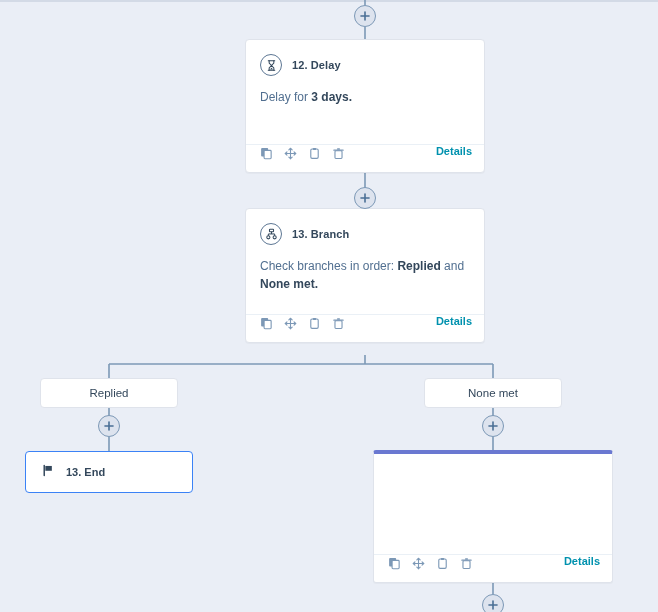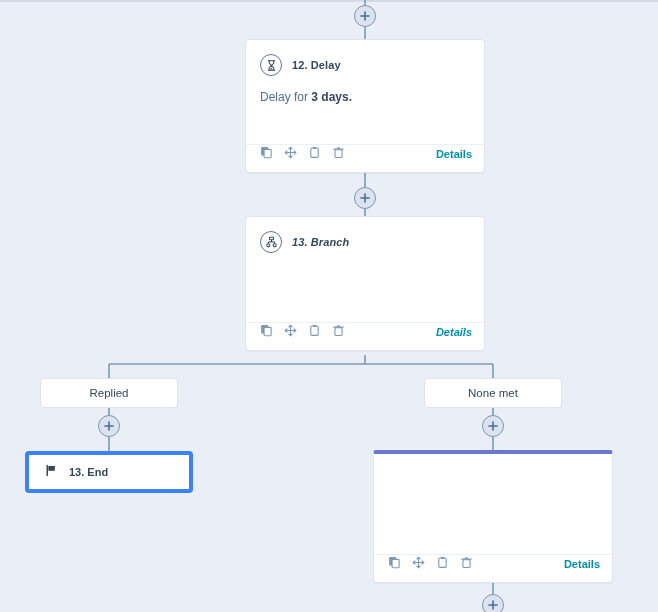--- a/index.html
+++ b/index.html
@@ -111,22 +111,22 @@
     vertical-align: -1px;
     margin-left: 3px;
     cursor: pointer;
   }
   .card-foot {
     position: absolute;
     left: 0; right: 0; bottom: 0;
     height: 28px;
     border-top: 1px solid #eaf0f6;
     display: flex;
-    align-items: flex-end;
-    padding: 12px 12px;
+    align-items: flex-start;
+    padding: 0 12px;
     box-sizing: border-box;
   }
   .tools { display: flex; align-items: center; gap: 8px; }
   .tool {
     width: 16px; height: 16px;
     display: flex; align-items: center; justify-content: center;
     cursor: pointer;
   }
   .details-link {
     margin-left: auto;
@@ -151,21 +151,21 @@
     font-size: 11.5px;
     color: #33475b;
     z-index: 4;
     cursor: pointer;
   }
 
   
   .end-card {
     position: absolute;
     background: #ffffff;
-    border: 4px solid #3b82f6;
+    border: 1px solid #3b82f6;
     border-radius: 4px;
     box-sizing: border-box;
     display: flex;
     align-items: center;
     padding: 0 16px;
     z-index: 4;
   }
   .end-title {
     margin-left: 11px;
     font-size: 11px;
@@ -302,37 +302,40 @@
             <rect x="3.2" y="4" width="7.6" height="8.4" rx="1" fill="none" stroke="#7c98b6" stroke-width="1.2"></rect>
             <line x1="2" y1="3.4" x2="12" y2="3.4" stroke="#7c98b6" stroke-width="1.3" stroke-linecap="round"></line>
             <rect x="5.4" y="1.3" width="3.2" height="1.6" rx="0.5" fill="#7c98b6"></rect>
           </svg>
         </span>
       </div>
       <a class="details-link" href="#">Details</a>
     </div>
   </div>
 
-  <div class="card" style="left:245px; top:216px; width:240px; height:135px;font-style:italic;">
+  <div class="card" style="left:245px; top:208px; width:240px; height:135px;">
     <div class="card-head">
       <span class="node-icon">
         <svg width="13" height="13" viewBox="0 0 14 14">
           <g stroke="#33475b" stroke-width="1.1" fill="none">
             <line x1="7" y1="4" x2="7" y2="6.4"></line>
             <line x1="3.6" y1="6.4" x2="10.4" y2="6.4"></line>
             <line x1="3.6" y1="6.4" x2="3.6" y2="8.4"></line>
             <line x1="10.4" y1="6.4" x2="10.4" y2="8.4"></line>
           </g>
           <rect x="4.8" y="1.3" width="4.4" height="2.8" rx="0.6" fill="none" stroke="#33475b" stroke-width="1.1"></rect>
           <circle cx="3.6" cy="10" r="1.7" fill="none" stroke="#33475b" stroke-width="1.1"></circle>
           <circle cx="10.4" cy="10" r="1.7" fill="none" stroke="#33475b" stroke-width="1.1"></circle>
         </svg>
       </span>
       <span class="node-title">13. Branch</span>
     </div>
+    <div class="card-body">
+      <span class="muted">Check branches in order: </span><b>Replied</b><span class="muted"> and </span><b>None met</b><b>.</b>
+    </div>
     <div class="card-foot">
       <div class="tools">
         <span class="tool">
           <svg width="13" height="13" viewBox="0 0 14 14">
             <rect x="1.2" y="1.2" width="7.6" height="9" rx="1" fill="#7c98b6"></rect>
             <rect x="4.4" y="3.6" width="7.6" height="9" rx="1" fill="#ffffff" stroke="#7c98b6" stroke-width="1.2"></rect>
           </svg>
         </span>
         <span class="tool">
           <svg width="13" height="13" viewBox="0 0 14 14">

